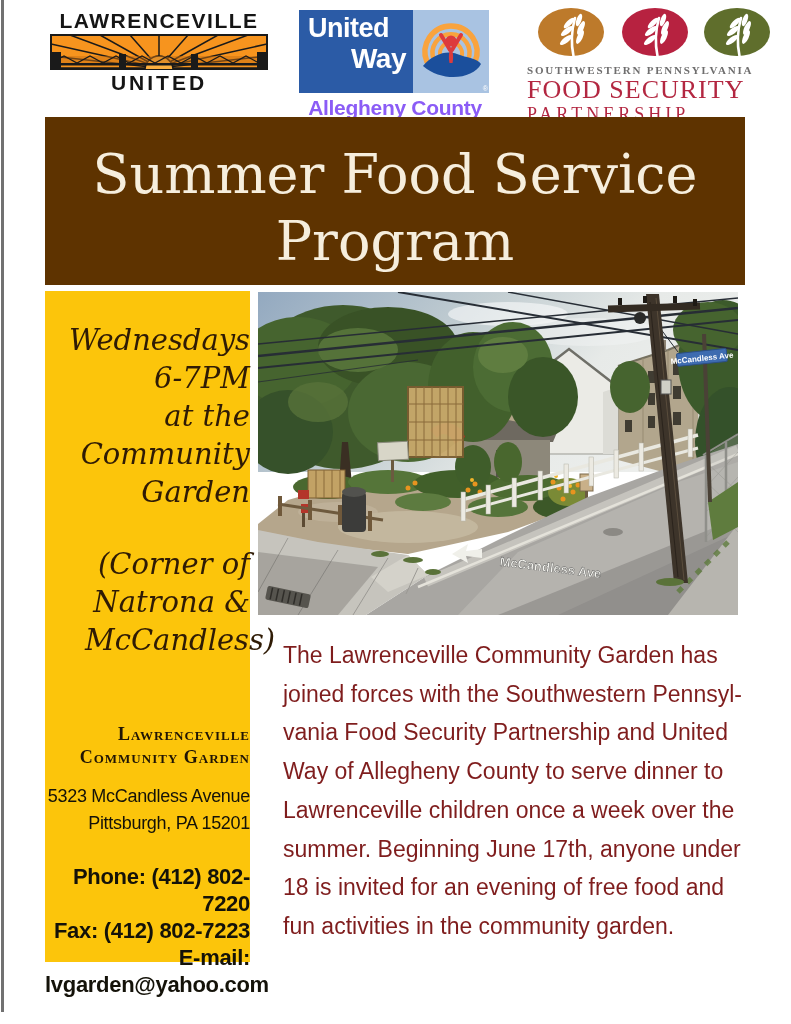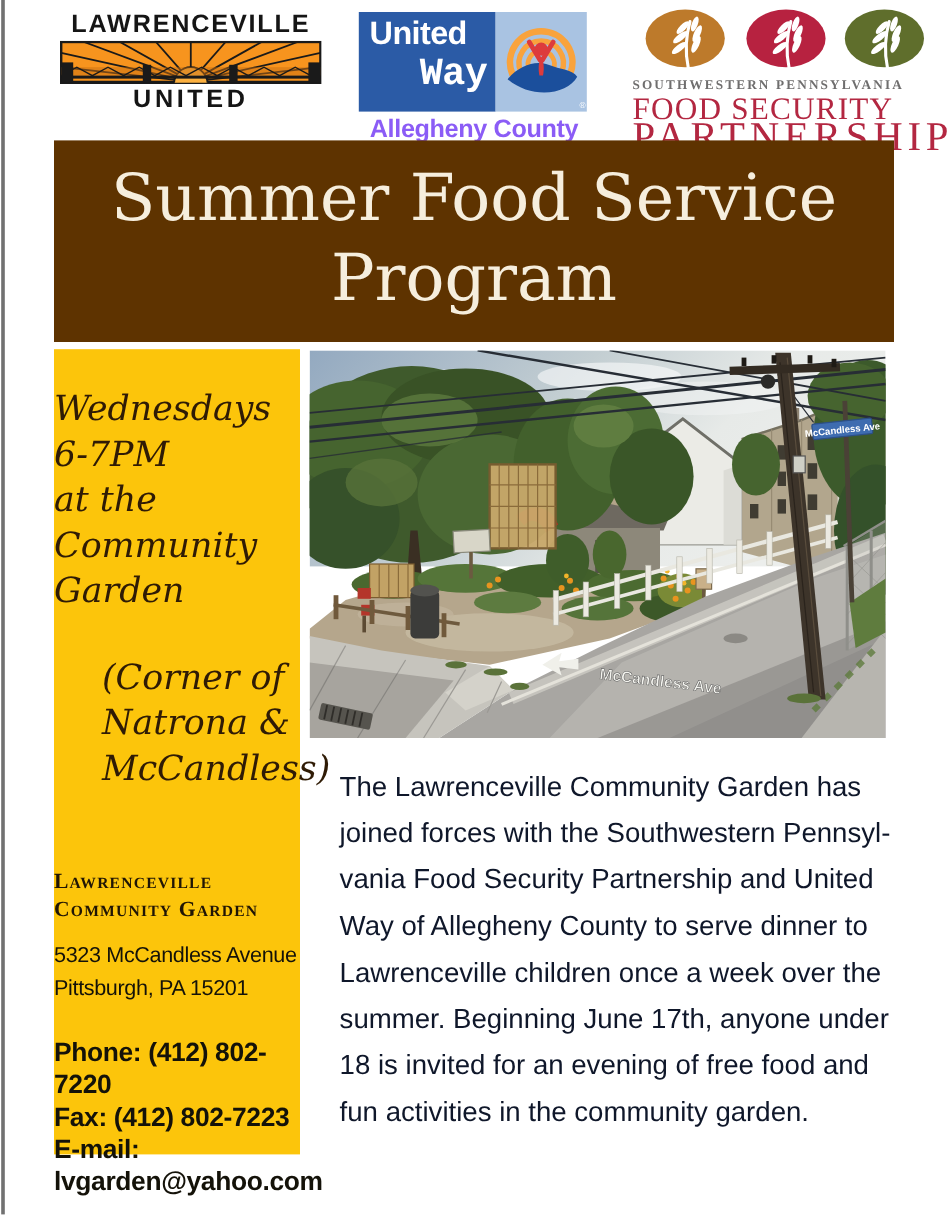--- a/index.html
+++ b/index.html
@@ -13,50 +13,50 @@
   .lu-logo{left:48px;top:10px;width:222px;text-align:center;color:#151515;}
   .lu-top{font-weight:bold;font-size:21px;letter-spacing:1.5px;line-height:22px;}
   .lu-bottom{font-weight:bold;font-size:21px;letter-spacing:3px;line-height:22px;margin-top:2px;}
   .lu-art{display:block;margin:2px auto 0;}
 
   
   .uw-logo{left:299px;top:10px;width:192px;text-align:center;}
   .uw-box{width:190px;height:83px;display:flex;}
   .uw-left{flex:1;background:#2b5ba6;position:relative;color:#ffffff;font-weight:bold;}
   .uw-united{position:absolute;left:9px;top:3px;font-size:27px;letter-spacing:-.5px;}
-  .uw-way{position:absolute;right:7px;top:33px;font-size:32px;letter-spacing:-.5px;font-family:Liberation Mono, monospace;}
+  .uw-way{position:absolute;right:7px;top:33px;font-size:28px;letter-spacing:-.5px;}
   .uw-right{width:76px;background:#a9c3e2;position:relative;}
   .uw-reg{position:absolute;right:1px;bottom:1px;font-size:7px;color:#ffffff;}
   .uw-region{margin-top:3px;font-size:21px;font-weight:bold;color:#8b5cf6;letter-spacing:-.3px;}
 
   
   .fsp-logo{left:527px;top:6px;width:254px;text-align:left;font-family:"Liberation Serif",serif;white-space:nowrap;}
   .fsp-line1{margin-top:2px;font-size:11px;font-weight:bold;letter-spacing:1.8px;color:#6f6e6e;}
   .fsp-line2{font-size:26px;color:#b32741;letter-spacing:1px;line-height:24px;margin-top:2px;}
-  .fsp-line3{font-size:34px;color:#b32741;letter-spacing:4px;line-height:24px;}
+  .fsp-line3{font-size:18px;color:#b32741;letter-spacing:4px;line-height:24px;}
   .fsp-line4{font-size:10.5px;font-weight:bold;letter-spacing:2.5px;color:#6f6e6e;margin-top:1px;}
 
   
   .banner{left:45px;top:117px;width:700px;height:168px;background:#5e3300;text-align:center;}
-  .banner-title{padding-top:14px;font-family:"DejaVu Serif","Liberation Serif",serif;font-size:54px;line-height:67px;color:#f6eedd;white-space:pre-line;}
-
-  
-  .sidebar{left:45px;top:291px;width:205px;height:671px;background:#fcc50b;text-align:left;color:#2f1b05;}
+  .banner-title{padding-top:24px;font-family:"DejaVu Serif","Liberation Serif",serif;font-size:54px;line-height:67px;color:#f6eedd;white-space:pre-line;}
+
+  
+  .sidebar{left:45px;top:291px;width:205px;height:671px;background:#fcc50b;text-align:right;color:#2f1b05;}
   .sb-schedule{margin-top:30px;font-family:"DejaVu Serif","Liberation Serif",serif;font-style:italic;font-size:29px;line-height:38px;white-space:pre-line;}
   .sb-corner{margin-top:34px;font-family:"DejaVu Serif","Liberation Serif",serif;font-style:italic;font-size:29px;line-height:38px;white-space:pre-line;padding-left:40px;}
   .sb-org{margin-top:64px;font-family:"Liberation Serif",serif;font-weight:bold;font-variant:small-caps;font-size:18px;line-height:23px;letter-spacing:1px;color:#201505;white-space:pre-line;}
   .sb-address{margin-top:14px;font-weight:normal;font-size:18px;line-height:27px;letter-spacing:-.3px;color:#141209;white-space:pre-line;}
   .sb-contact{margin-top:26px;font-weight:bold;font-size:22px;line-height:27px;letter-spacing:-.3px;color:#141209;white-space:pre-line;}
 
   
   .photo{left:258px;top:292px;width:480px;height:323px;}
   .photo svg{display:block;}
 
   
-  .body-text{left:283px;top:636px;width:480px;font-size:23px;line-height:38.7px;color:#0f172a;white-space:pre-line;}
+  .body-text{left:283px;top:636px;width:480px;font-size:23px;line-height:38.7px;color:#7f1d1d;white-space:pre-line;}
 </style>
 </head>
 <body>
 
 <div class="abs scan-edge"></div>
 
 <div class="abs lu-logo">
   <div class="lu-top">LAWRENCEVILLE</div>
   <svg class="lu-art" width="218" height="36" viewBox="0 0 218 36">
     <defs>

